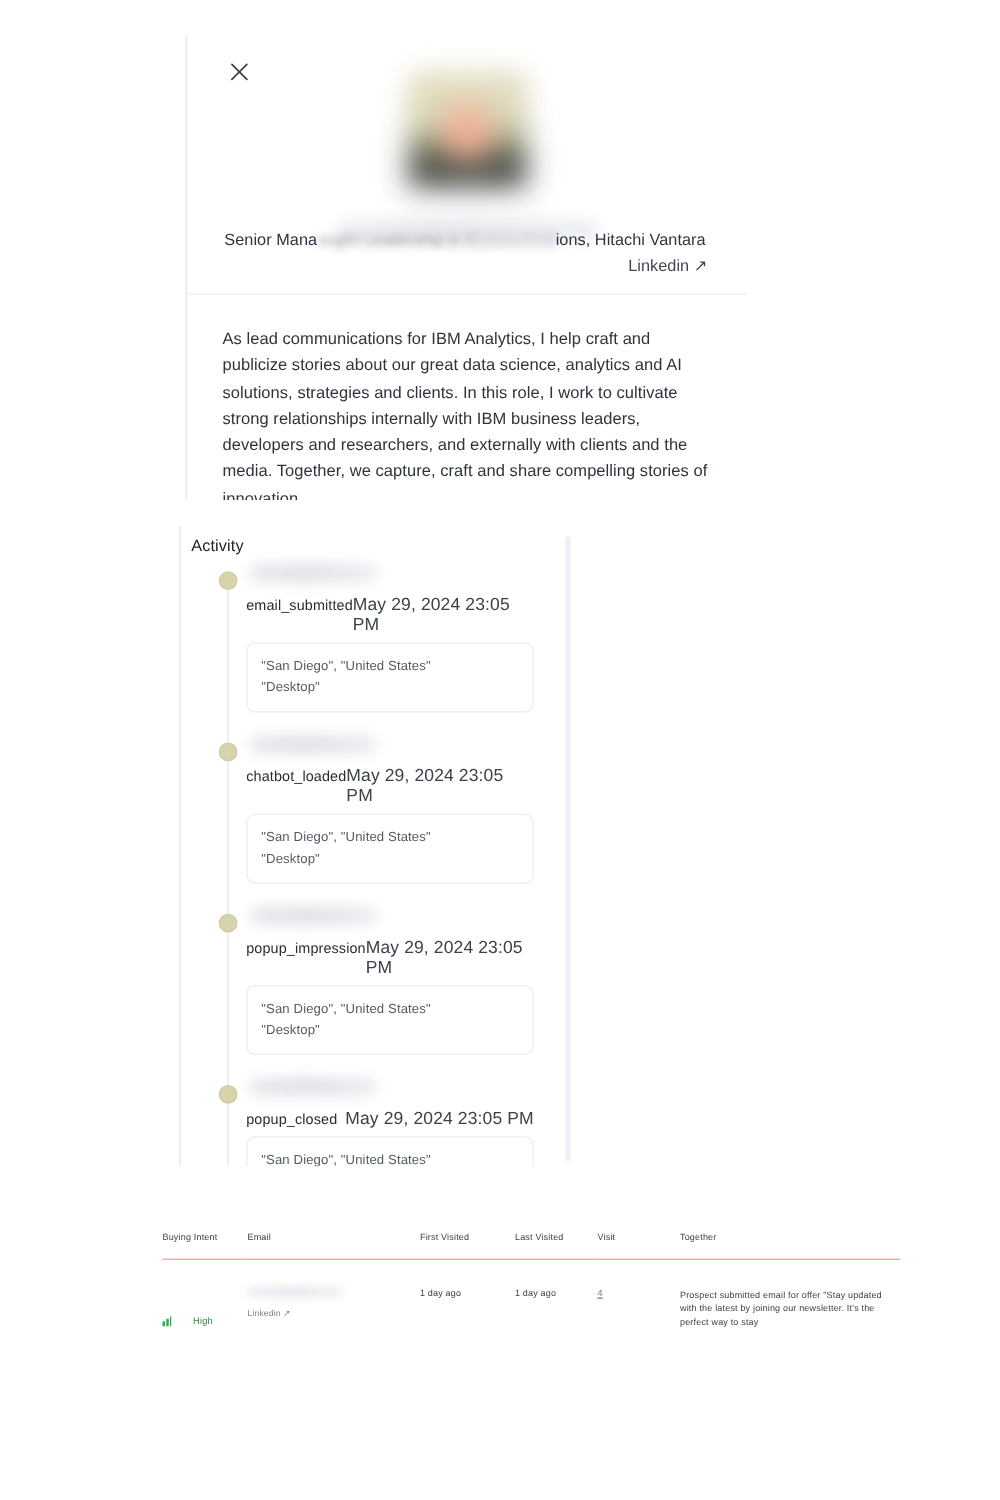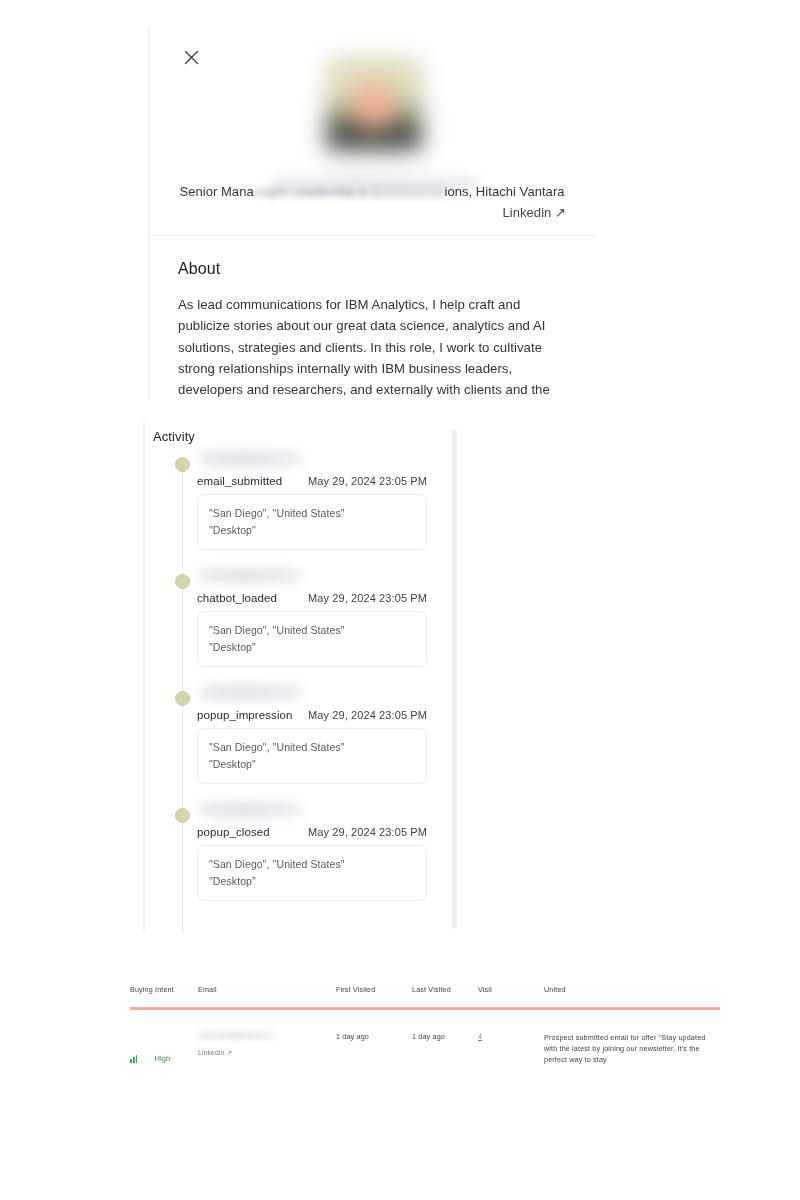--- a/index.html
+++ b/index.html
@@ -198,21 +198,21 @@
     align-items: baseline;
     margin-top: 9px;
     padding-right: 18px;
   }
   .tl-event {
     font-size: 11.5px;
     color: #272b33;
     letter-spacing: .1px;
   }
   .tl-time {
-    font-size: 11px;
+    font-size: 14px;
     color: #3b4049;
     letter-spacing: .1px;
   }
 
   .tl-detail {
     margin-top: 7px;
     margin-right: 18px;
     background: #ffffff;
     border: 1px solid #ececee;
     border-radius: 7px;
@@ -246,21 +246,21 @@
 
   .tbl { width: 100%; border-collapse: collapse; table-layout: fixed; }
 
   .tbl th {
     text-align: left;
     font-size: 7.2px;
     font-weight: normal;
     color: #3a3f48;
     padding: 0 0 13px 0;
     letter-spacing: .15px;
-    border-bottom: 3px solid #fca5a5;
+    border-bottom: 1px solid #fca5a5;
   }
   .tbl td {
     font-size: 7.2px;
     color: #3a3f48;
     padding: 22px 0 18px 0;
     vertical-align: top;
     letter-spacing: .15px;
   }
 
   .col-intent   { width: 68px; }
@@ -321,21 +321,20 @@
         <span>Senior Mana</span><span class="jt-b1">ought Leadership &amp; C</span><span class="jt-b2">ommunicat</span><span>ions, Hitachi Vantara</span>
       </div>
 
       <div class="linkedin-top">
         <span>Linkedin</span>
         <span>↗</span>
       </div>
     </div>
 
     <div class="about-body">
-      <div class="about-title">About</div>
       <div class="about-text">As lead communications for IBM Analytics, I help craft and publicize stories about our great data science, analytics and AI solutions, strategies and clients. In this role, I work to cultivate strong relationships internally with IBM business leaders, developers and researchers, and externally with clients and the media. Together, we capture, craft and share compelling stories of innovation.</div>
     </div>
   </div>
 
   <div class="activity-panel">
     <div class="activity-title">Activity</div>
 
     <div class="timeline">
       <div class="tl-line"></div>
       <div id="tl-items">
@@ -403,21 +402,21 @@
           <col class="col-visit">
           <col class="col-summary">
       </colgroup>
       <thead>
         <tr>
           <th>Buying Intent</th>
           <th>Email</th>
           <th>First Visited</th>
           <th>Last Visited</th>
           <th>Visit</th>
-          <th>United</th>
+          <th>Together</th>
         </tr>
       </thead>
       <tbody id="tbl-body">
           <tr>
             <td>
               <div class="intent-cell">
                 <span class="bars">
                   <i></i>
                   <i></i>
                   <i></i>

